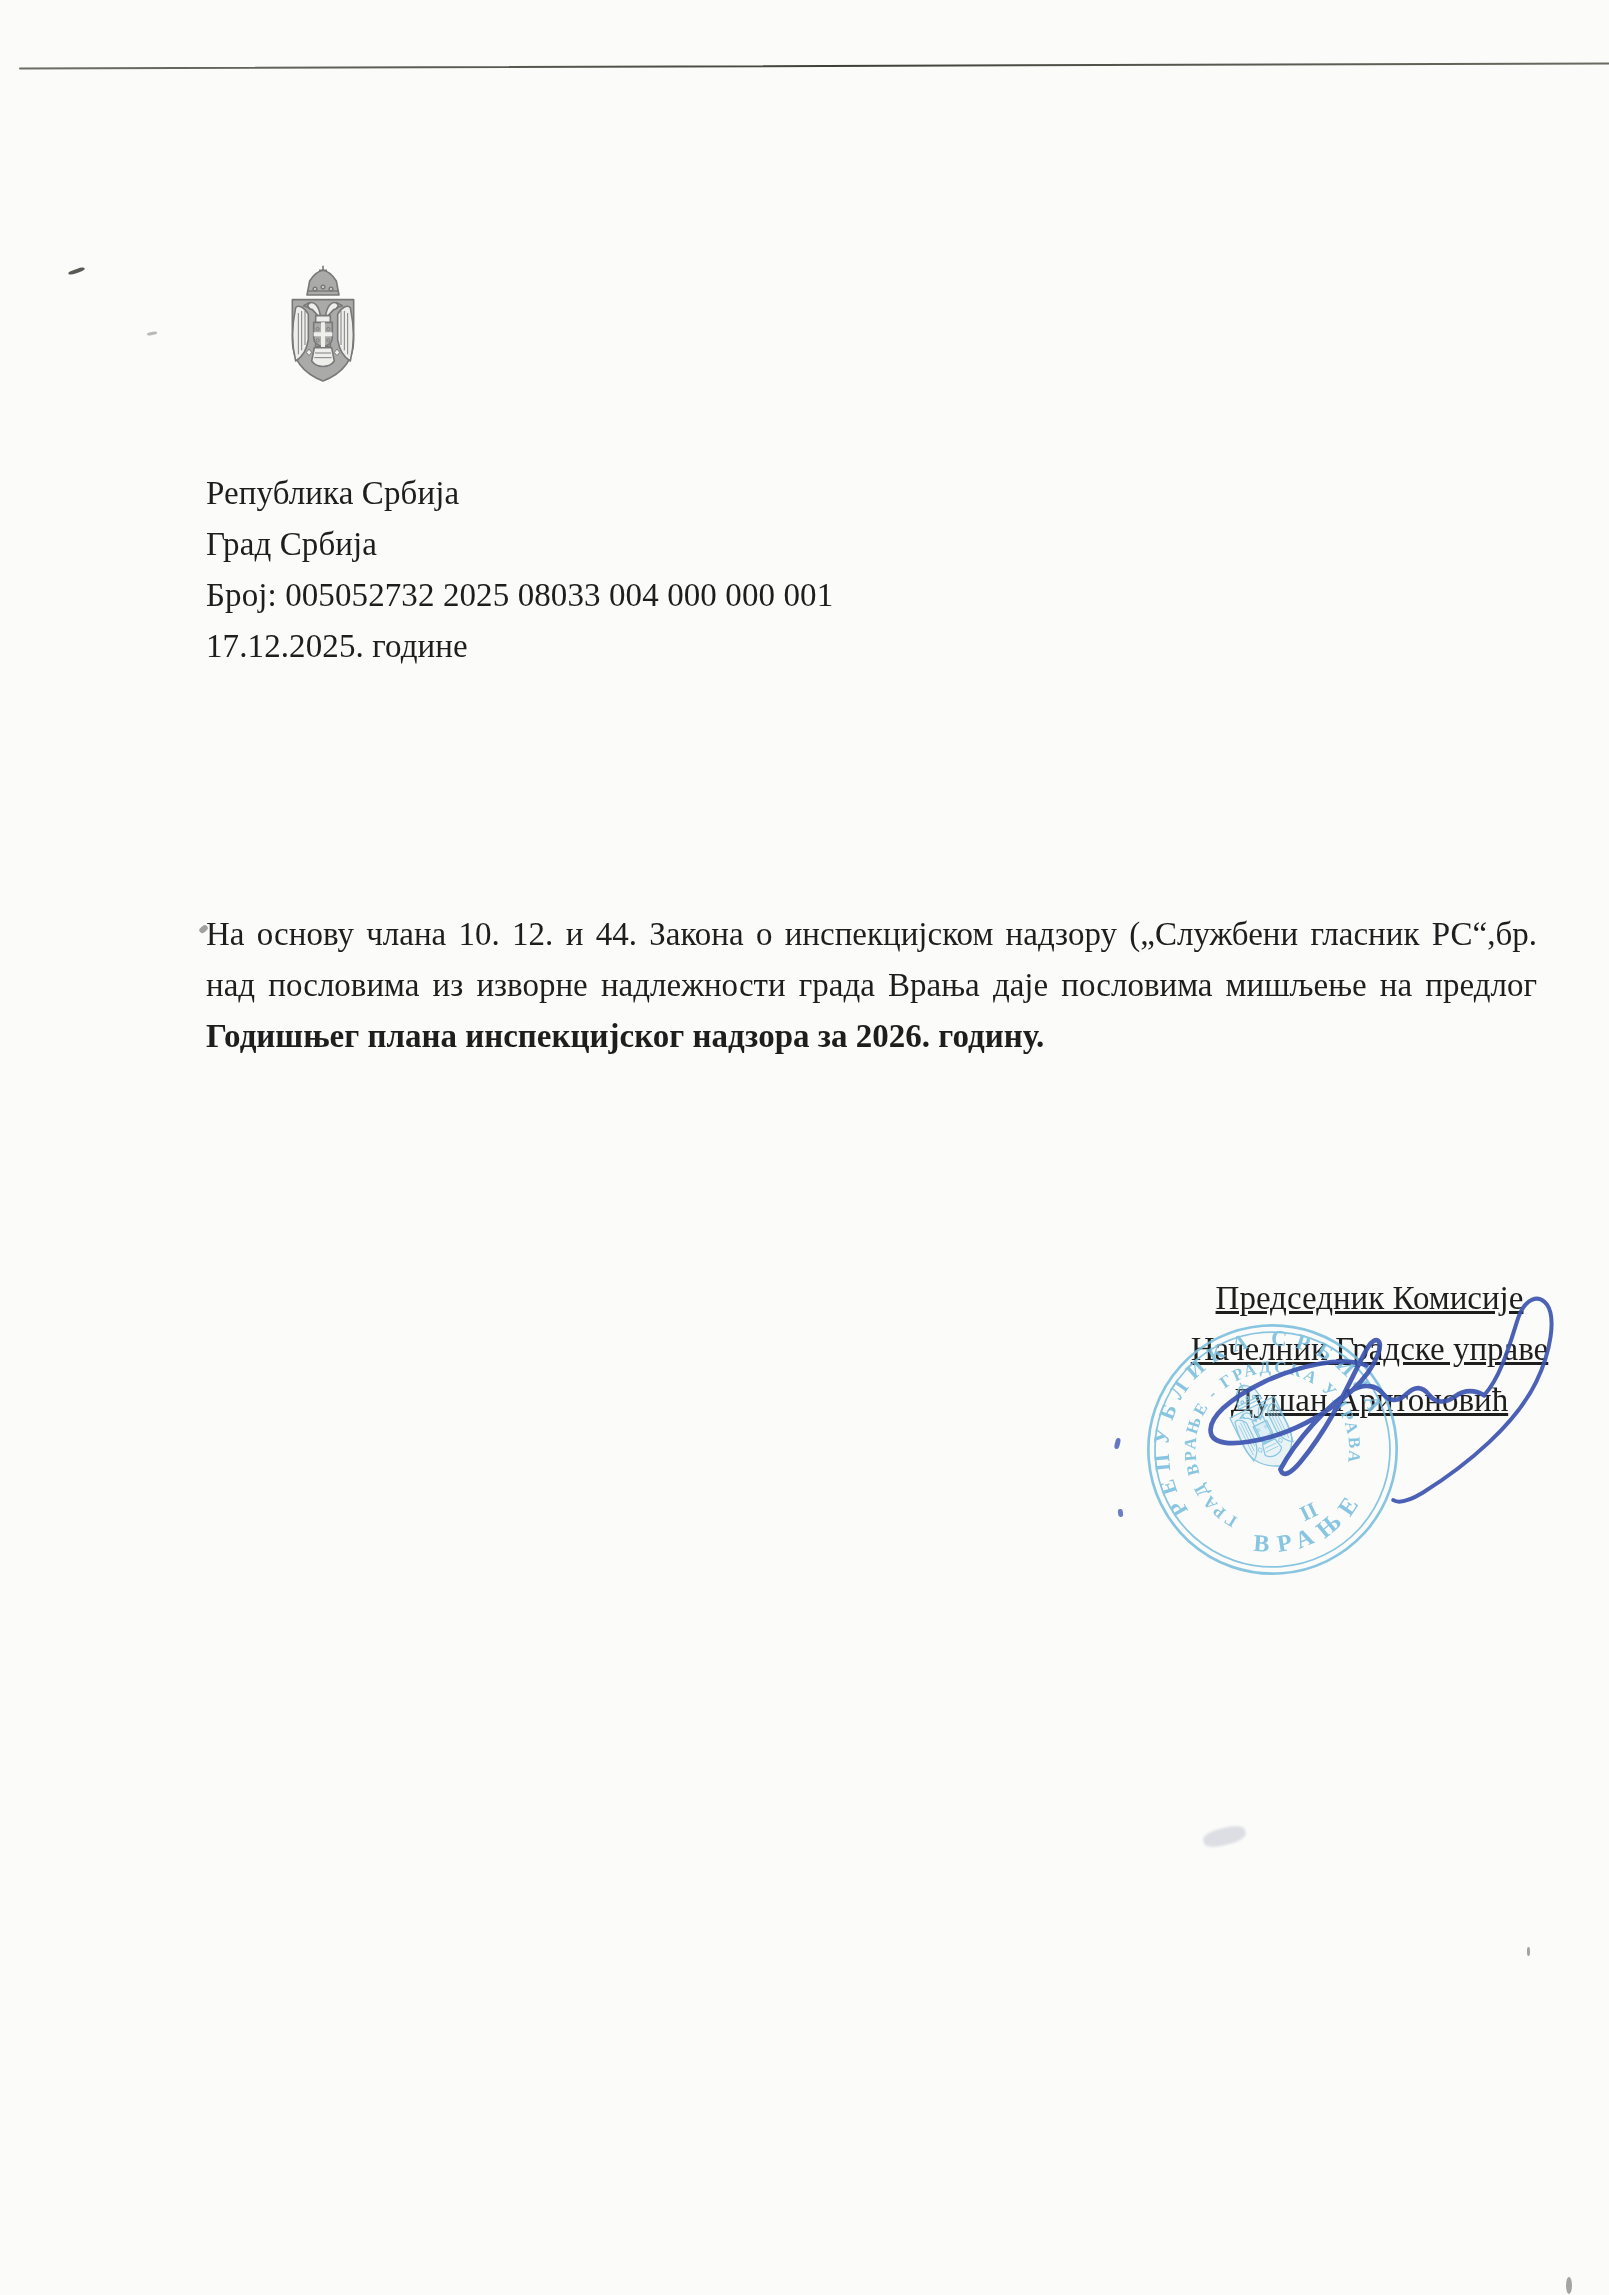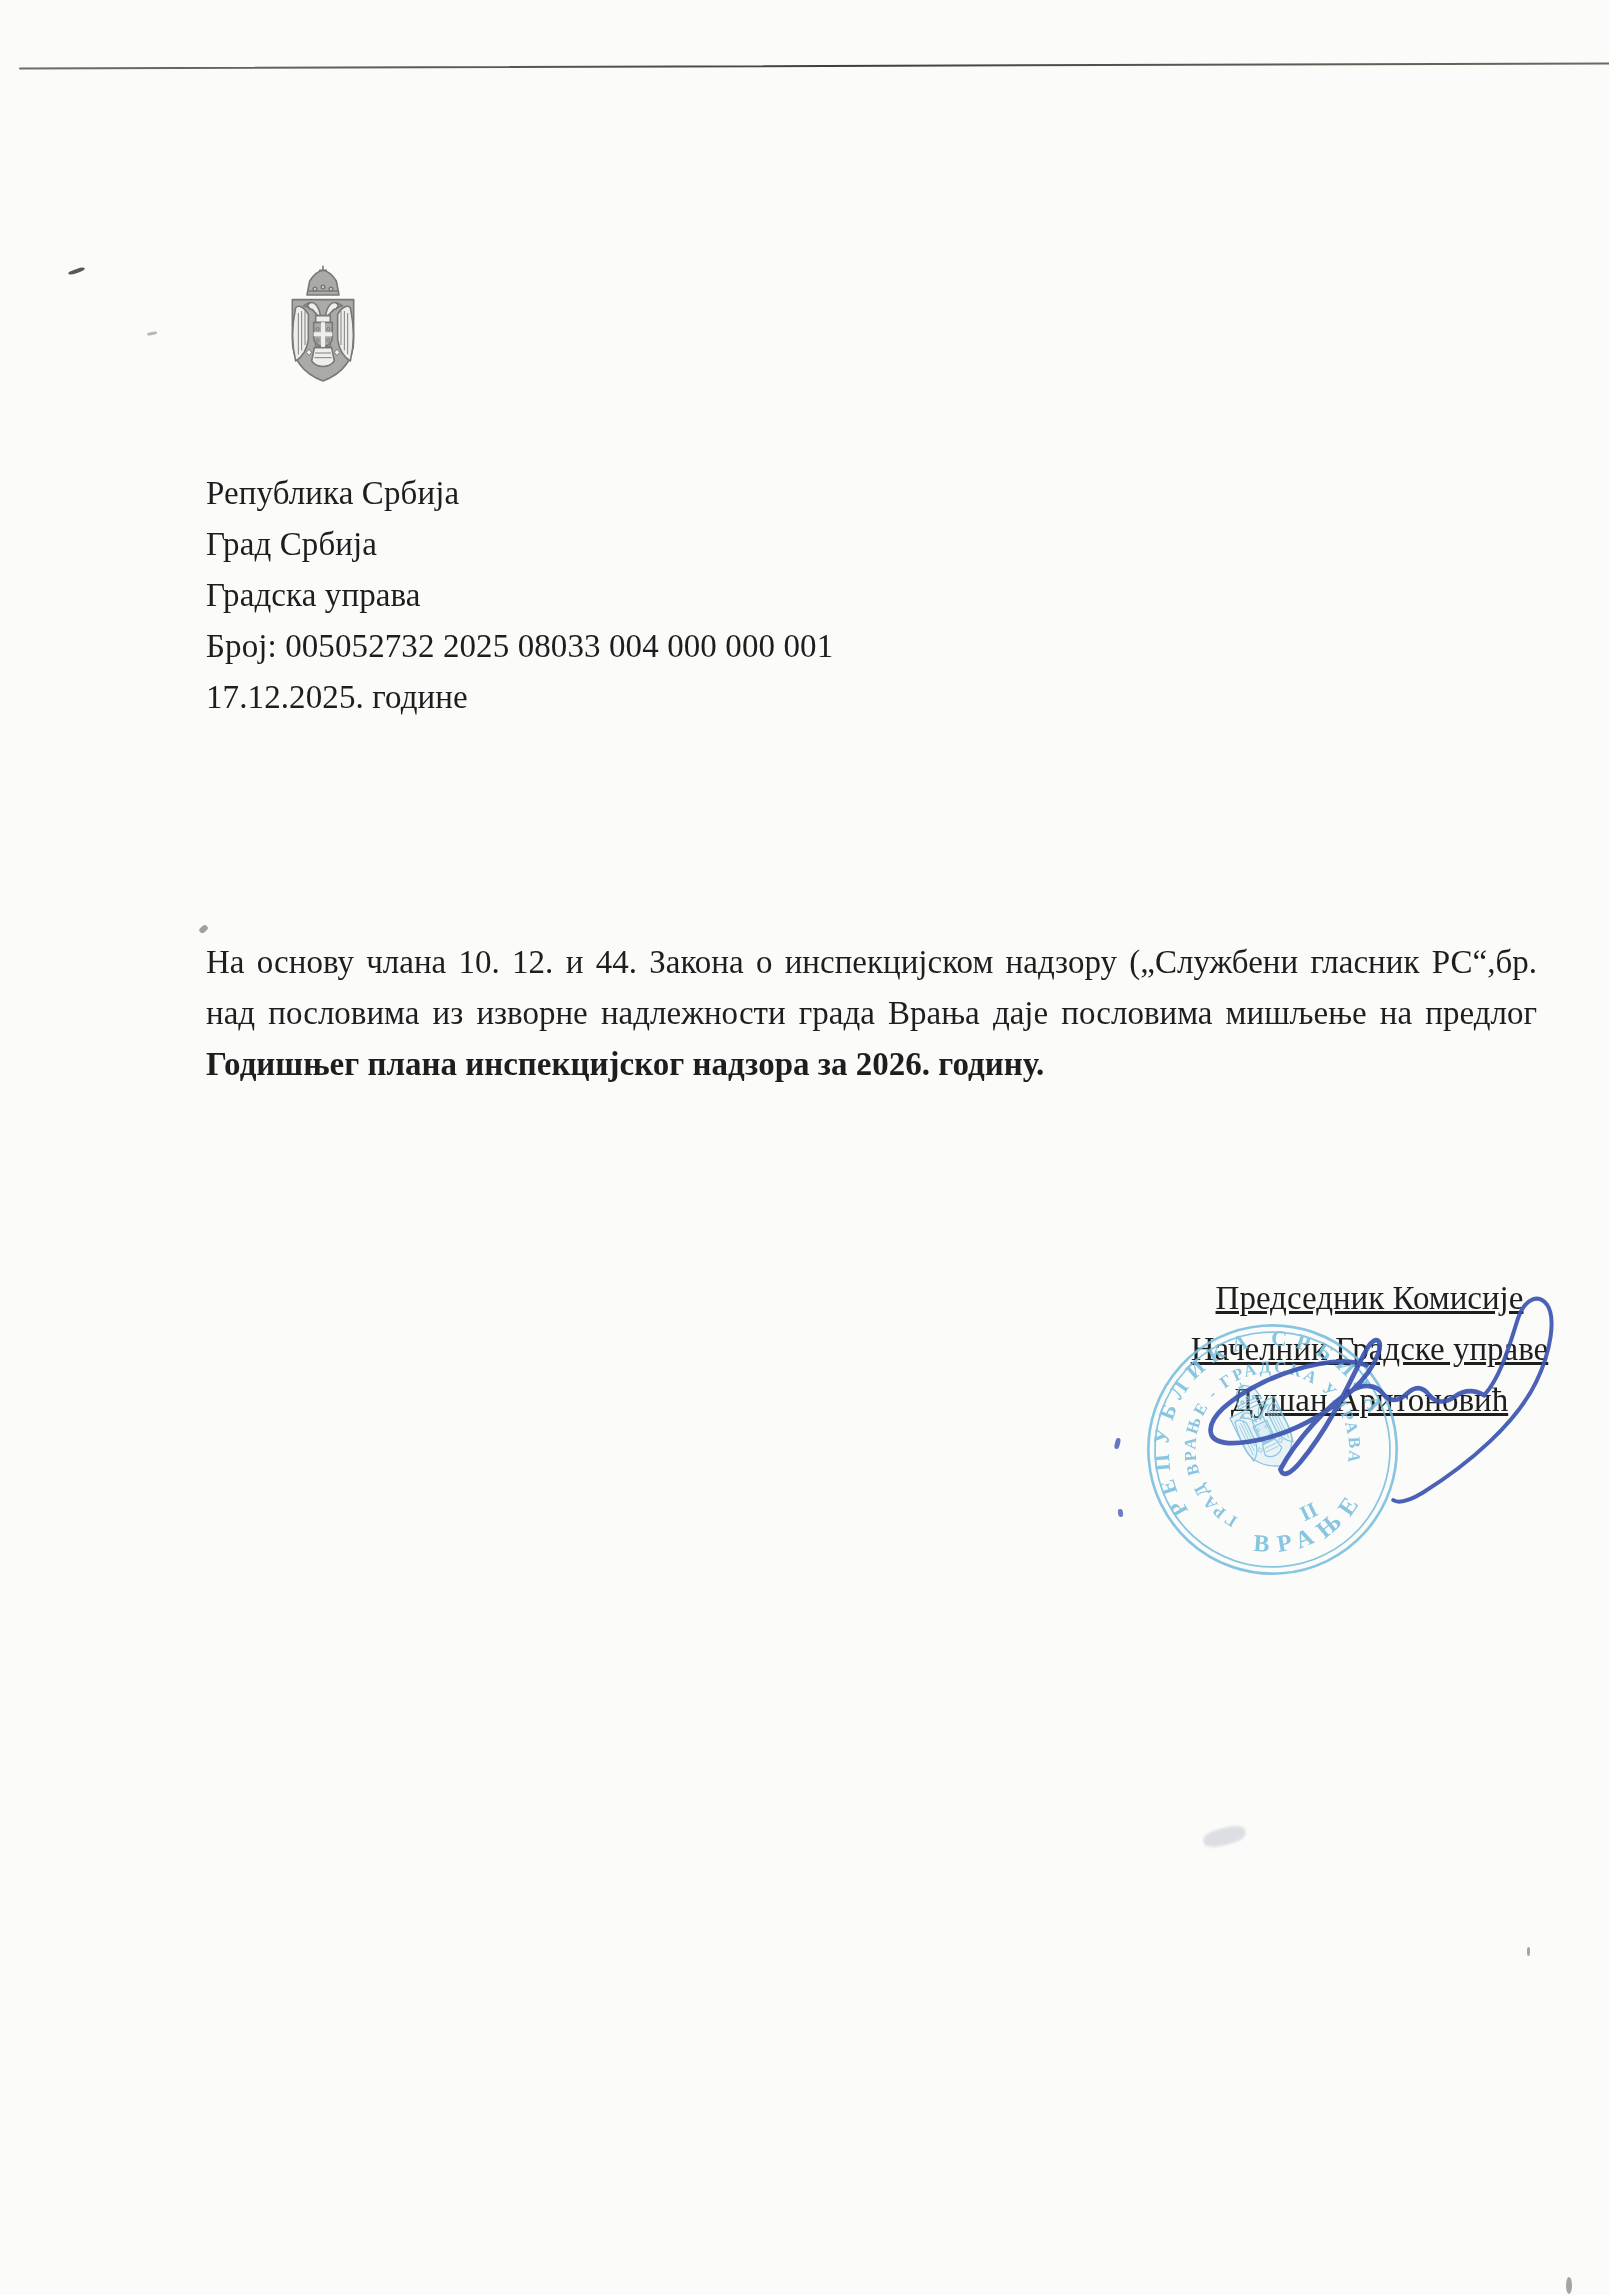--- a/index.html
+++ b/index.html
@@ -24,21 +24,21 @@
   
   .header-block{
     position:absolute;left:206px;top:468px;
     font-size:33px;line-height:51px;white-space:nowrap;
     letter-spacing:0.1px;
   }
 
   
   .body-block{
     position:absolute;left:206px;top:909px;width:1331px;
-    font-size:33px;line-height:51px;margin-top:28px;
+    font-size:33px;line-height:51px;
   }
   .body-line{ text-align:justify; text-align-last:justify; }
   .body-line.last{ text-align:left; text-align-last:left;font-weight:bold; }
 
   
   .sig-block{
     position:absolute;left:1161px;top:1273px;width:417px;
     font-size:33px;line-height:51px;text-align:center;white-space:nowrap;text-decoration:underline;
   }
 
@@ -126,21 +126,20 @@
     </defs>
   </svg>
 
   <svg class="arms-letterhead" viewBox="-72 -120 144 240">
     <use href="#arms-shape" xlink:href="#arms-shape"></use>
   </svg>
 
   <div class="header-block">
     <div>Република Србија</div>
     <div>Град Србија</div>
-    <div>Градска управа</div>
     <div>Број: 005052732 2025 08033 004 000 000 001</div>
     <div>17.12.2025. године</div>
   </div>
 
   <div class="body-block">
     <div class="body-line">На основу члана 10. 12. и 44. Закона о инспекцијском надзору („Службени гласник РС“,бр.</div>
     <div class="body-line">над пословима из изворне надлежности града Врања даје пословима мишљење на предлог</div>
     <div class="body-line last">Годишњег плана инспекцијског надзора за 2026. годину.</div>
   </div>
 

